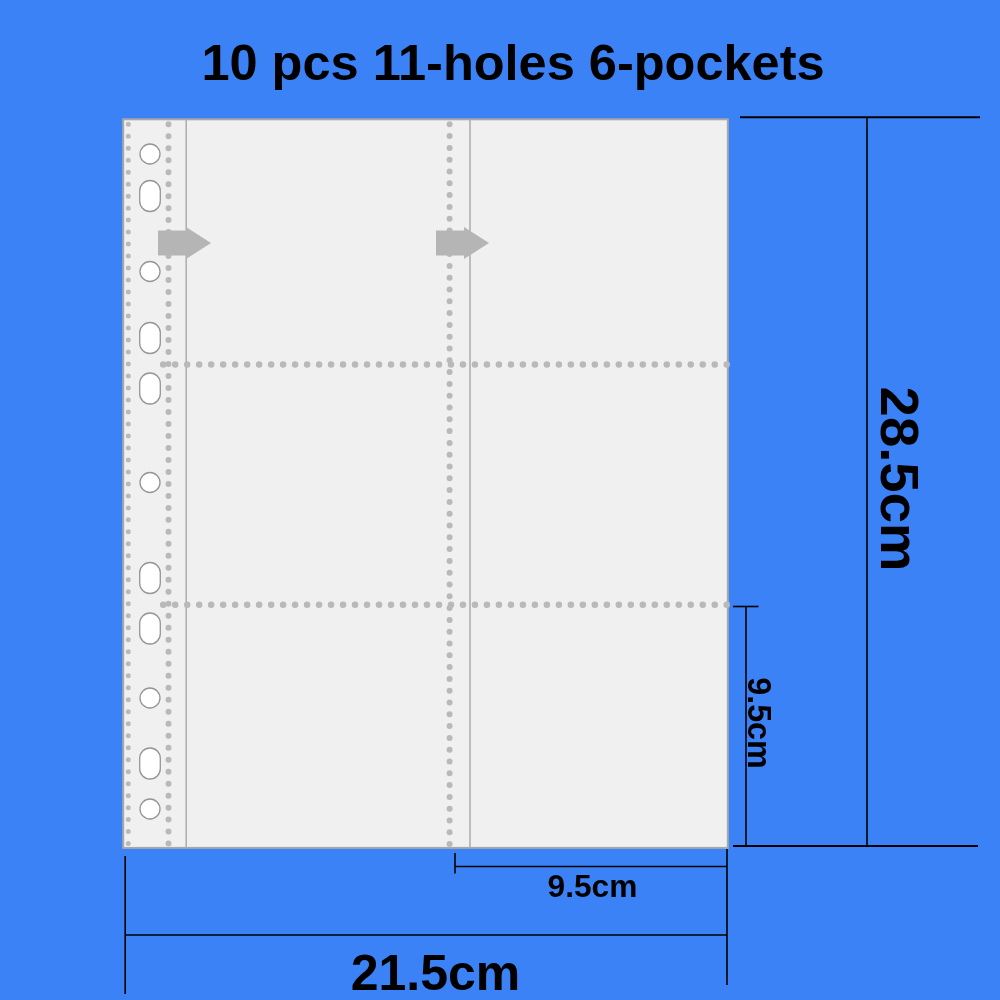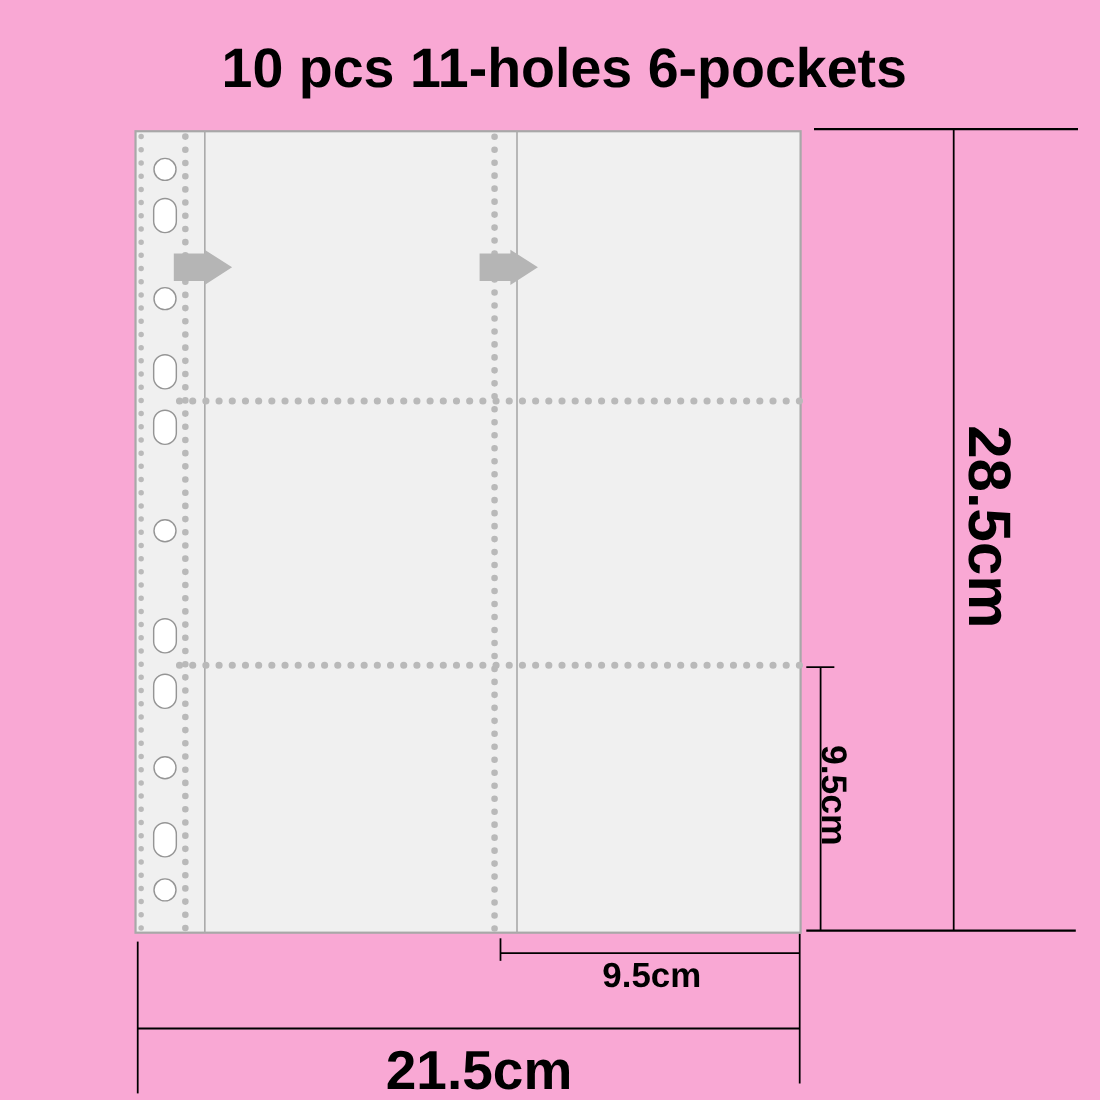--- a/index.html
+++ b/index.html
@@ -1,16 +1,16 @@
 <!DOCTYPE html>
 <html><head>
 <meta charset="utf-8">
 <style>
   html,body{margin:0;padding:0;background:#ffffff;}
-  .page{position:relative;width:1000px;height:1000px;background:#f9a8d4;overflow:hidden;
+  .page{position:relative;width:1000px;height:1000px;background:#3b82f6;overflow:hidden;
         font-family:"Liberation Sans", sans-serif;}
 </style>
 </head>
 <body>
 <div class="page">
 <svg width="1000" height="1000" viewBox="0 0 1000 1000" xmlns="http://www.w3.org/2000/svg">
 
   <text x="513" y="79.5" font-family="Liberation Sans, sans-serif" font-size="50.5" font-weight="bold" fill="#000000" text-anchor="middle">10 pcs 11-holes 6-pockets</text>
 
   <rect x="123.2" y="119.3" width="604.6" height="728.6" fill="#f0f0f0" stroke="#a8a8a8" stroke-width="2"></rect>

